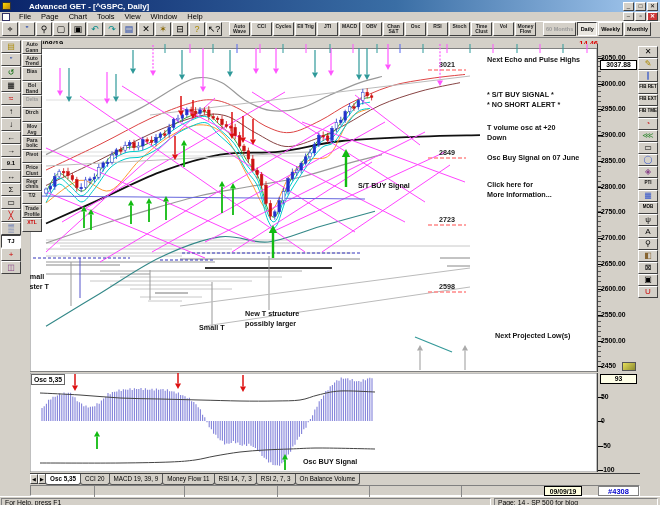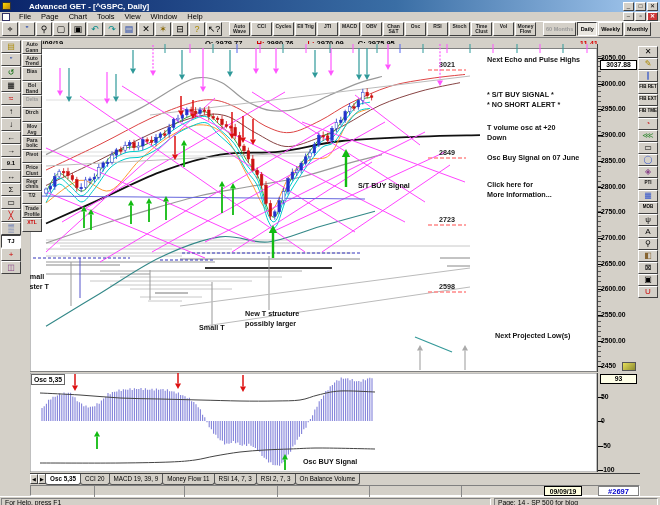--- a/index.html
+++ b/index.html
@@ -119,27 +119,21 @@
   <div class="toolbar">
     <span id="tb-icons"><span class="tbtn">⌖</span><span class="tbtn" style="color: rgb(34, 68, 170);">”</span><span class="tbtn">⚲</span><span class="tbtn">▢</span><span class="tbtn">▣</span><span class="tbtn" style="color: rgb(0, 136, 136);">↶</span><span class="tbtn" style="color: rgb(0, 136, 136);">↷</span><span class="tbtn" style="color: rgb(34, 68, 170);">▤</span><span class="tbtn">✕</span><span class="tbtn" style="color: rgb(136, 102, 0);">✶</span><span class="tbtn">⊟</span><span class="tbtn" style="color: rgb(170, 136, 0);">?</span><span class="tbtn">↖?</span></span>
     <span class="tbsep"></span>
     <span id="tb-studies"><span class="tbtn study">Auto Wave</span><span class="tbtn study">CCI</span><span class="tbtn study">Cycles</span><span class="tbtn study">Ell Trig</span><span class="tbtn study">JTI</span><span class="tbtn study">MACD</span><span class="tbtn study">OBV</span><span class="tbtn study">Chan S&amp;T</span><span class="tbtn study">Osc</span><span class="tbtn study">RSI</span><span class="tbtn study">Stoch</span><span class="tbtn study">Time Clust</span><span class="tbtn study">Vol</span><span class="tbtn study">Money Flow</span></span>
     <span class="tbsep"></span>
     <span id="tb-periods"><span class="tbtn period disabled">60 Months</span><span class="tbtn period pressed">Daily</span><span class="tbtn period">Weekly</span><span class="tbtn period">Monthly</span></span>
   </div>
 
   <div class="infobar">
     <span class="ib-date">07/08/19</span>
-    <span id="ib-fields">
-        <span class="ibf"><span class="ibl" style="color: rgb(0, 0, 0);">O:</span><span class="ibv">2979.77</span></span>
-        <span class="ibf"><span class="ibl" style="color: rgb(204, 0, 0);">H:</span><span class="ibv">2980.76</span></span>
-        <span class="ibf"><span class="ibl" style="color: rgb(204, 0, 0);">L:</span><span class="ibv">2970.09</span></span>
-        <span class="ibf"><span class="ibl" style="color: rgb(0, 0, 0);">C:</span><span class="ibv">2975.95</span></span>
-      </span>
-    <span class="ib-change">-11.41</span>
+    <span class="ib-change">-14.46</span>
   </div>
 
   <svg id="chart-svg" width="567" height="328" viewBox="30 44 567 328">
       <rect x="30" y="44" width="567" height="4.5" fill="#d4d0c8"></rect>
       <rect x="30" y="48.5" width="567" height="323" fill="#ffffff" stroke="#808080" stroke-width="1"></rect>
       <g>
         <line x1="46" y1="240" x2="332" y2="240" stroke="#c8c8c8" stroke-width="1"></line>
         <line x1="46" y1="243" x2="292" y2="243" stroke="#c8c8c8" stroke-width="1"></line>
         <line x1="60" y1="246" x2="470" y2="246" stroke="#c8c8c8" stroke-width="1"></line>
         <line x1="46" y1="249" x2="232" y2="249" stroke="#c8c8c8" stroke-width="1"></line>
@@ -767,21 +761,21 @@
       <span class="tab">CCI 20</span>
       <span class="tab">MACD 19, 39, 9</span>
       <span class="tab">Money Flow 11</span>
       <span class="tab">RSI 14, 7, 3</span>
       <span class="tab">RSI 2, 7, 3</span>
       <span class="tab">On Balance Volume</span>
     </div>
 
   <div id="month-axis">
     <div id="date-box">09/09/19</div>
-    <div id="bar-counter">#2697</div>
+    <div id="bar-counter">#4308</div>
   <div class="month-sep" style="left: 63px;"></div>
       <div class="month-sep" style="left: 153px;"></div>
       <div class="month-sep" style="left: 246px;"></div>
       <div class="month-sep" style="left: 338px;"></div>
       <div class="month-sep" style="left: 430px;"></div>
       <div class="month-label" style="left: 67px;">Apr</div>
       <div class="month-label" style="left: 157px;">October</div>
       <div class="month-label" style="left: 250px;">Apr</div>
       <div class="month-label" style="left: 342px;">Jul</div>
     </div>

